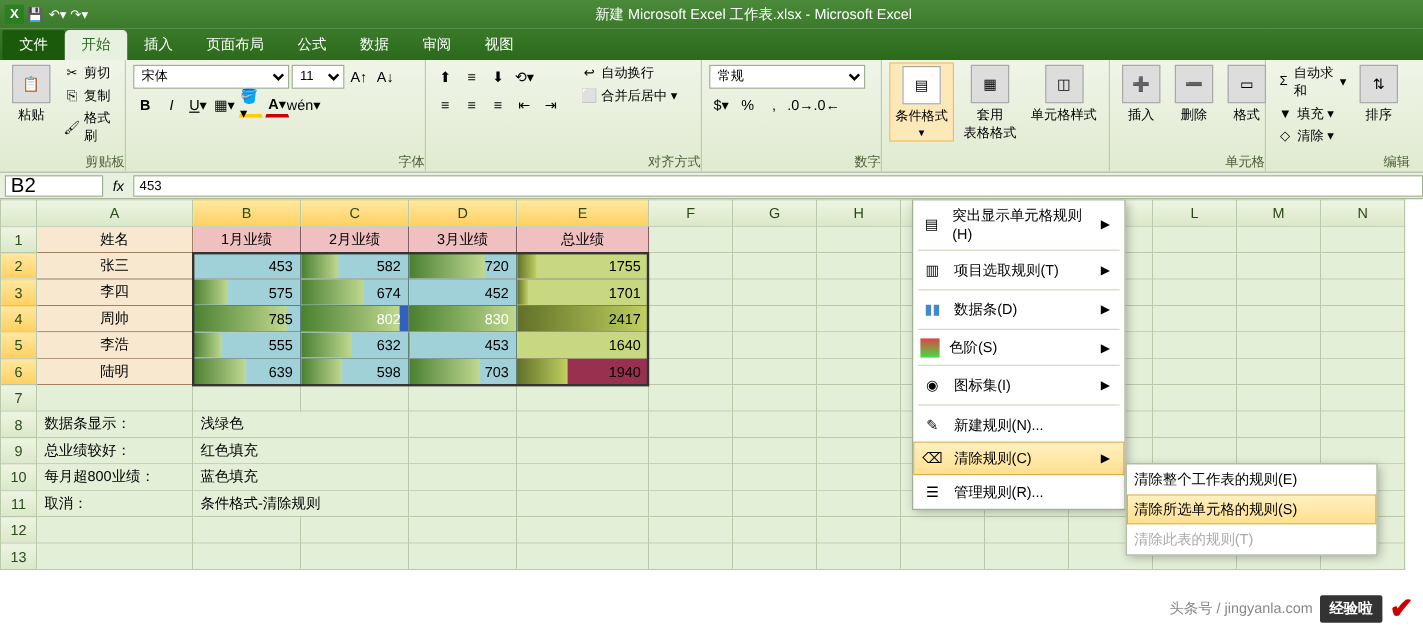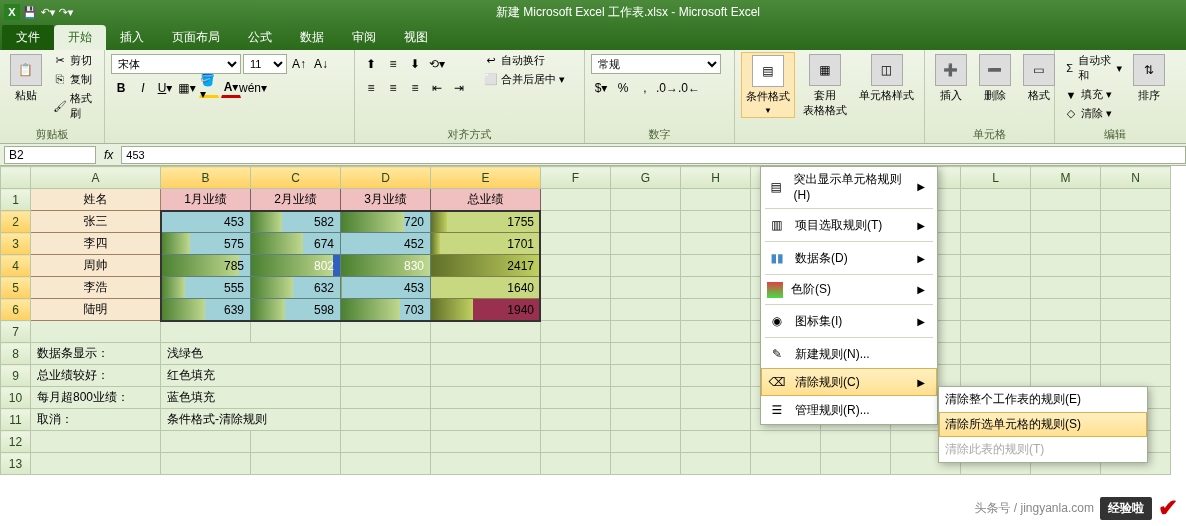--- a/index.html
+++ b/index.html
@@ -10,38 +10,38 @@
 .title-bar .qa-icons span { width: 16px; height: 16px; display: inline-flex; align-items: center; justify-content: center; font-size: 11px; }
 .title-bar .doc-title { flex: 1; text-align: center; font-size: 12px; }
 
 .ribbon-tabs { height: 26px; background: linear-gradient(#3a7a2a, #2a6a1a); display: flex; align-items: flex-end; padding-left: 2px; }
 .rtab { padding: 4px 14px; color: #fff; cursor: pointer; font-size: 12px; }
 .rtab.file { background: #1a5a0a; border-radius: 2px 2px 0 0; }
 .rtab.active { background: #e8f0e0; color: #2a6a1a; border-radius: 4px 4px 0 0; }
 
 .ribbon { height: 94px; background: linear-gradient(#f0f5e8, #e0ead0); border-bottom: 1px solid #aab5a0; display: flex; position: relative; }
 .rgroup { border-right: 1px solid #c0cab0; padding: 2px 6px; display: flex; flex-direction: column; position: relative; }
-.rgroup-label { position: absolute; bottom: 1px; left: 0; right: 0; text-align: center; font-size: 11px; color: #4a6038; }
+.rgroup-label { position: absolute; bottom: 1px; left: 0; right: 0; text-align: right; font-size: 11px; color: #4a6038; }
 .rgroup-body { flex: 1; display: flex; gap: 4px; align-items: flex-start; }
 
 .big-btn { display: flex; flex-direction: column; align-items: center; gap: 2px; padding: 2px 4px; cursor: pointer; }
 .big-btn .ico { width: 32px; height: 32px; background: #ddd; border: 1px solid #aaa; display: flex; align-items: center; justify-content: center; }
 .big-btn .lbl { font-size: 11px; text-align: center; }
 
 .small-btns { display: flex; flex-direction: column; gap: 2px; }
 .small-btn { display: flex; align-items: center; gap: 3px; padding: 1px 3px; cursor: pointer; font-size: 11px; }
 .small-btn .ico { width: 14px; height: 14px; display: inline-flex; align-items: center; justify-content: center; }
 
 .font-controls { display: flex; flex-direction: column; gap: 4px; padding-top: 2px; }
 .font-row { display: flex; gap: 2px; align-items: flex-start; }
 .font-select { height: 20px; border: 1px solid #a0b090; background: #fff; font-size: 11px; padding: 0 2px; }
 .icon-btn { width: 20px; height: 20px; border: 1px solid transparent; display: inline-flex; align-items: center; justify-content: center; cursor: pointer; font-size: 12px; }
 
 .name-box-bar { height: 22px; background: #e8f0e0; border-bottom: 1px solid #aab5a0; display: flex; align-items: center; }
-.name-box { width: 92px; height: 18px; border: 1px solid #a0b090; background: #fff; margin-left: 4px; padding: 0 4px; font-size: 12px; }
+.name-box { width: 82px; height: 18px; border: 1px solid #a0b090; background: #fff; margin-left: 4px; padding: 0 4px; font-size: 17px; }
 .fx-label { margin: 0 8px; font-style: italic; }
 .formula-input { flex: 1; height: 18px; border: 1px solid #a0b090; background: #fff; padding: 0 4px; font-size: 11px; }
 
 .sheet-area { position: relative; overflow: hidden; }
 table.sheet { border-collapse: collapse; table-layout: fixed; }
 table.sheet th, table.sheet td { border: 1px solid #b8c8a8; height: 22px; font-size: 12px; text-align: center; background: #e4efd8; position: relative; }
 table.sheet th { background: linear-gradient(#edf5e2, #dae8c8); font-weight: normal; color: #2a4a1a; }
 table.sheet th.selcol { background: linear-gradient(#ffe8a0, #ffd060); }
 table.sheet th.selrow { background: linear-gradient(#ffe8a0, #ffd060); }
 .corner { width: 30px; background: #dae8c8; }
@@ -142,20 +142,21 @@
               <i>I</i>
             </span>
           <span class="icon-btn"><u>U</u>▾</span>
           <span class="icon-btn">▦▾</span>
           <span class="icon-btn" style="border-bottom:3px solid #ffcc00">🪣▾</span>
           <span class="icon-btn" style="border-bottom:3px solid #c00"><b>A</b>▾</span>
           <span class="icon-btn">wén▾</span>
         </div>
       </div>
     </div>
+    <div class="rgroup-label">字体</div>
   </div>
 
   <div class="rgroup" style="width:230px">
     <div class="rgroup-body">
       <div class="font-controls">
         <div class="font-row">
           <span class="icon-btn">⬆</span>
           <span class="icon-btn">≡</span>
           <span class="icon-btn">⬇</span>
           <span class="icon-btn">⟲▾</span>

